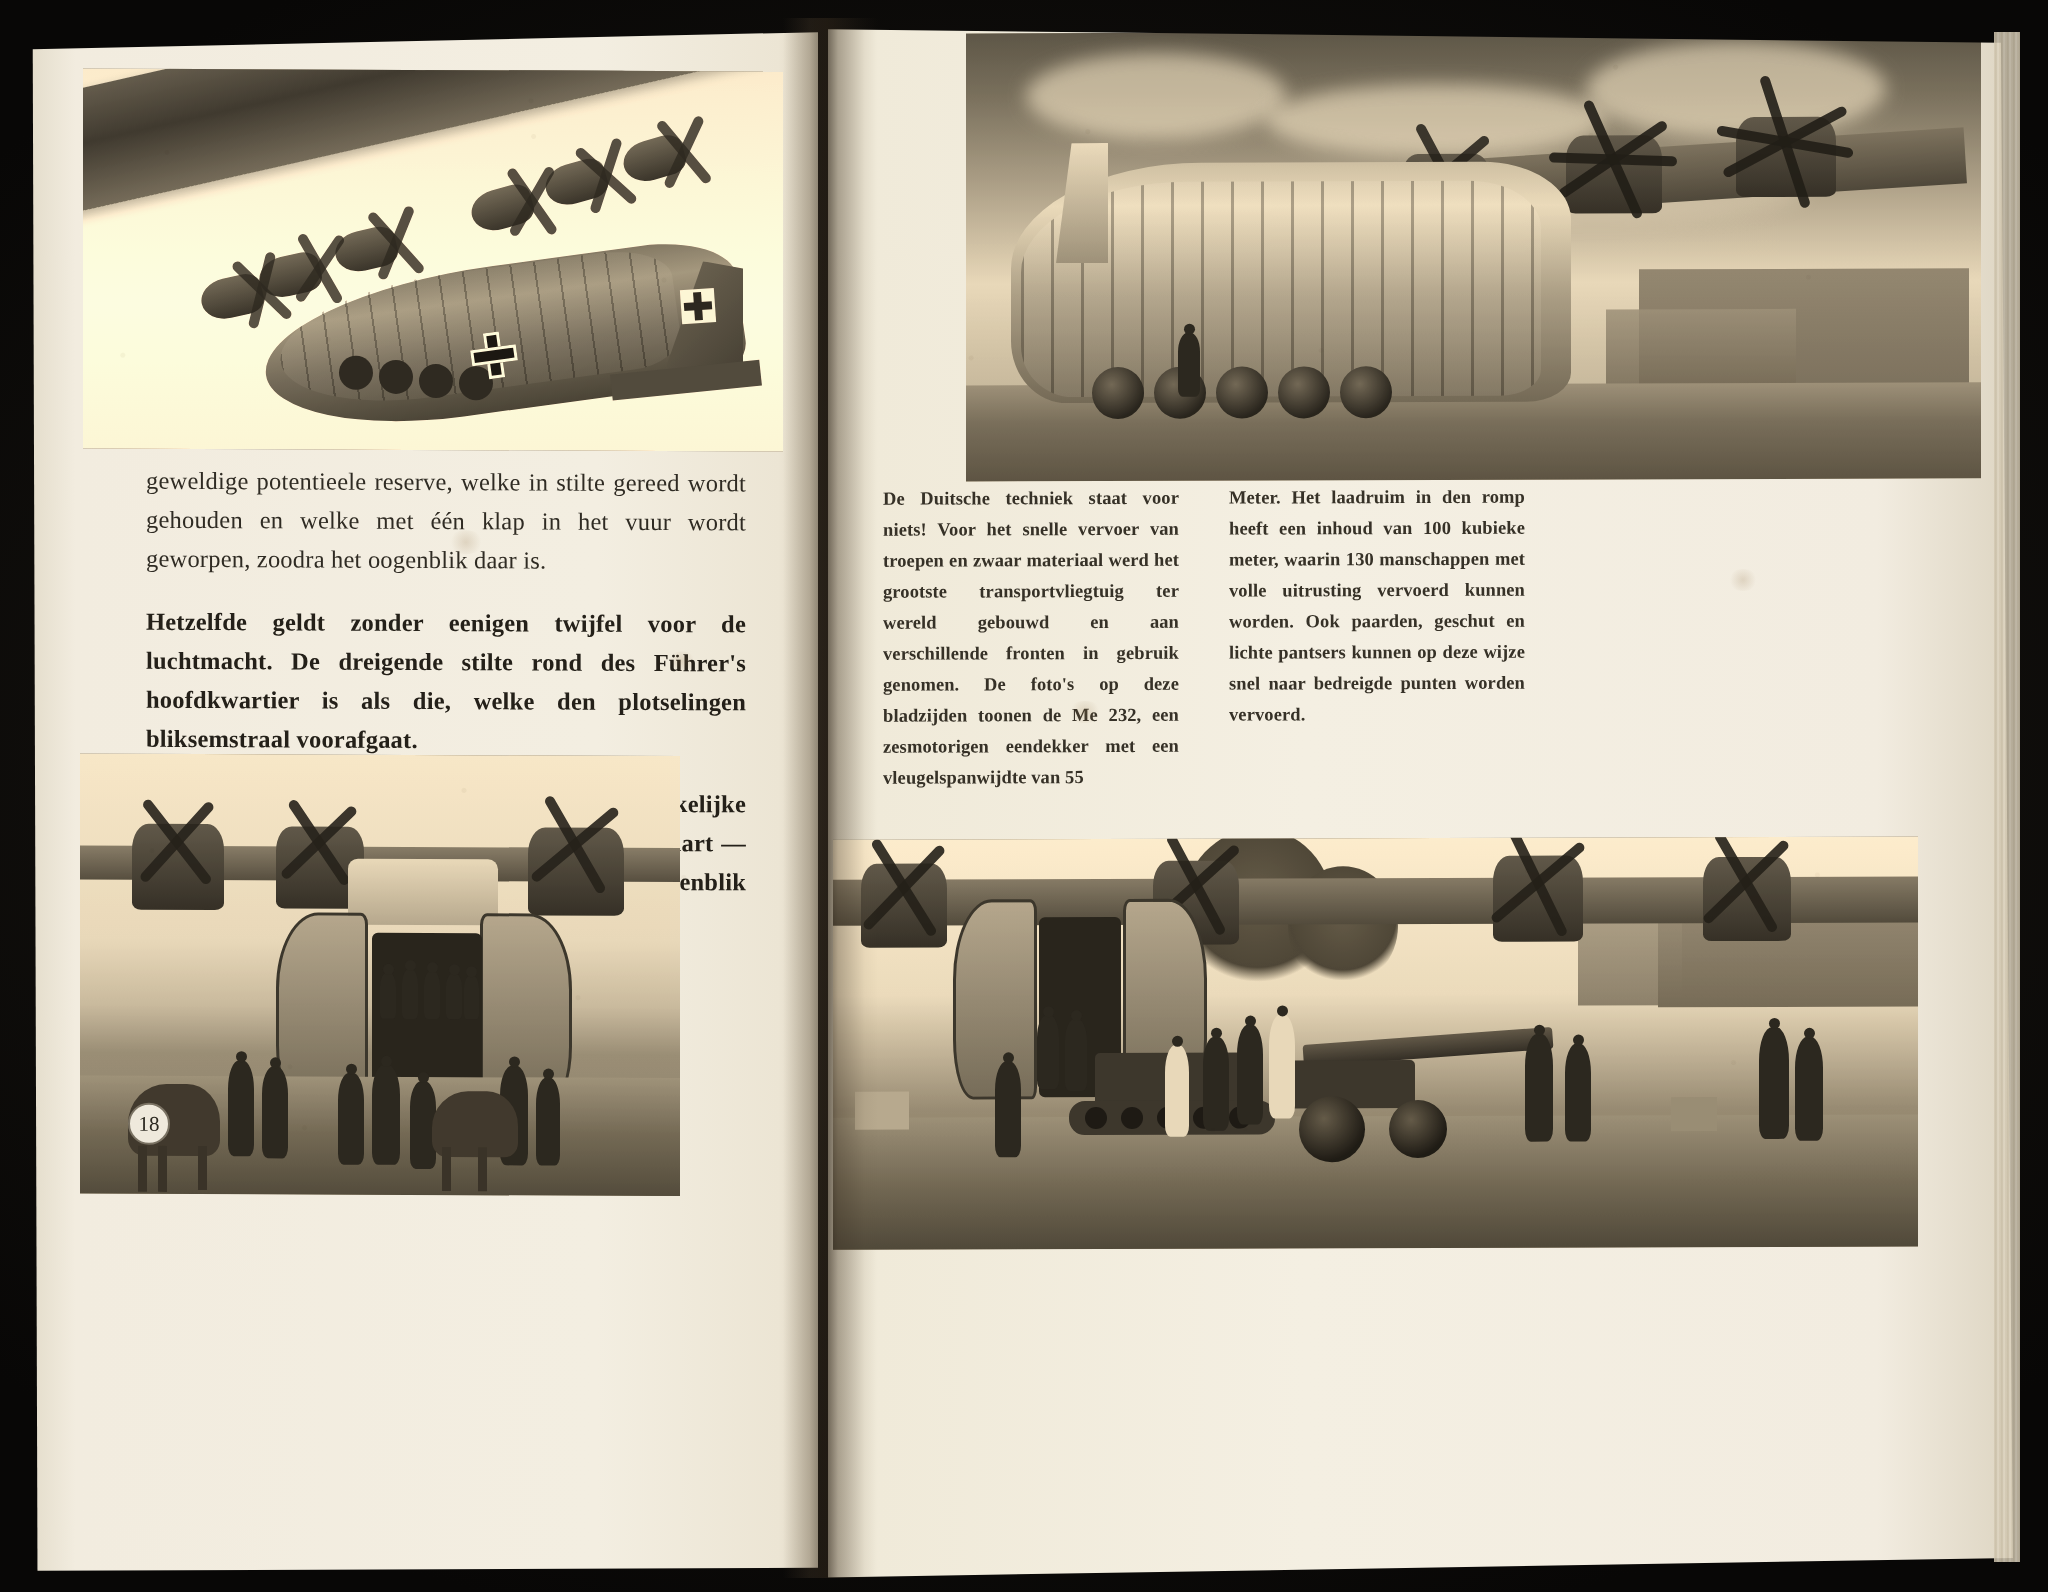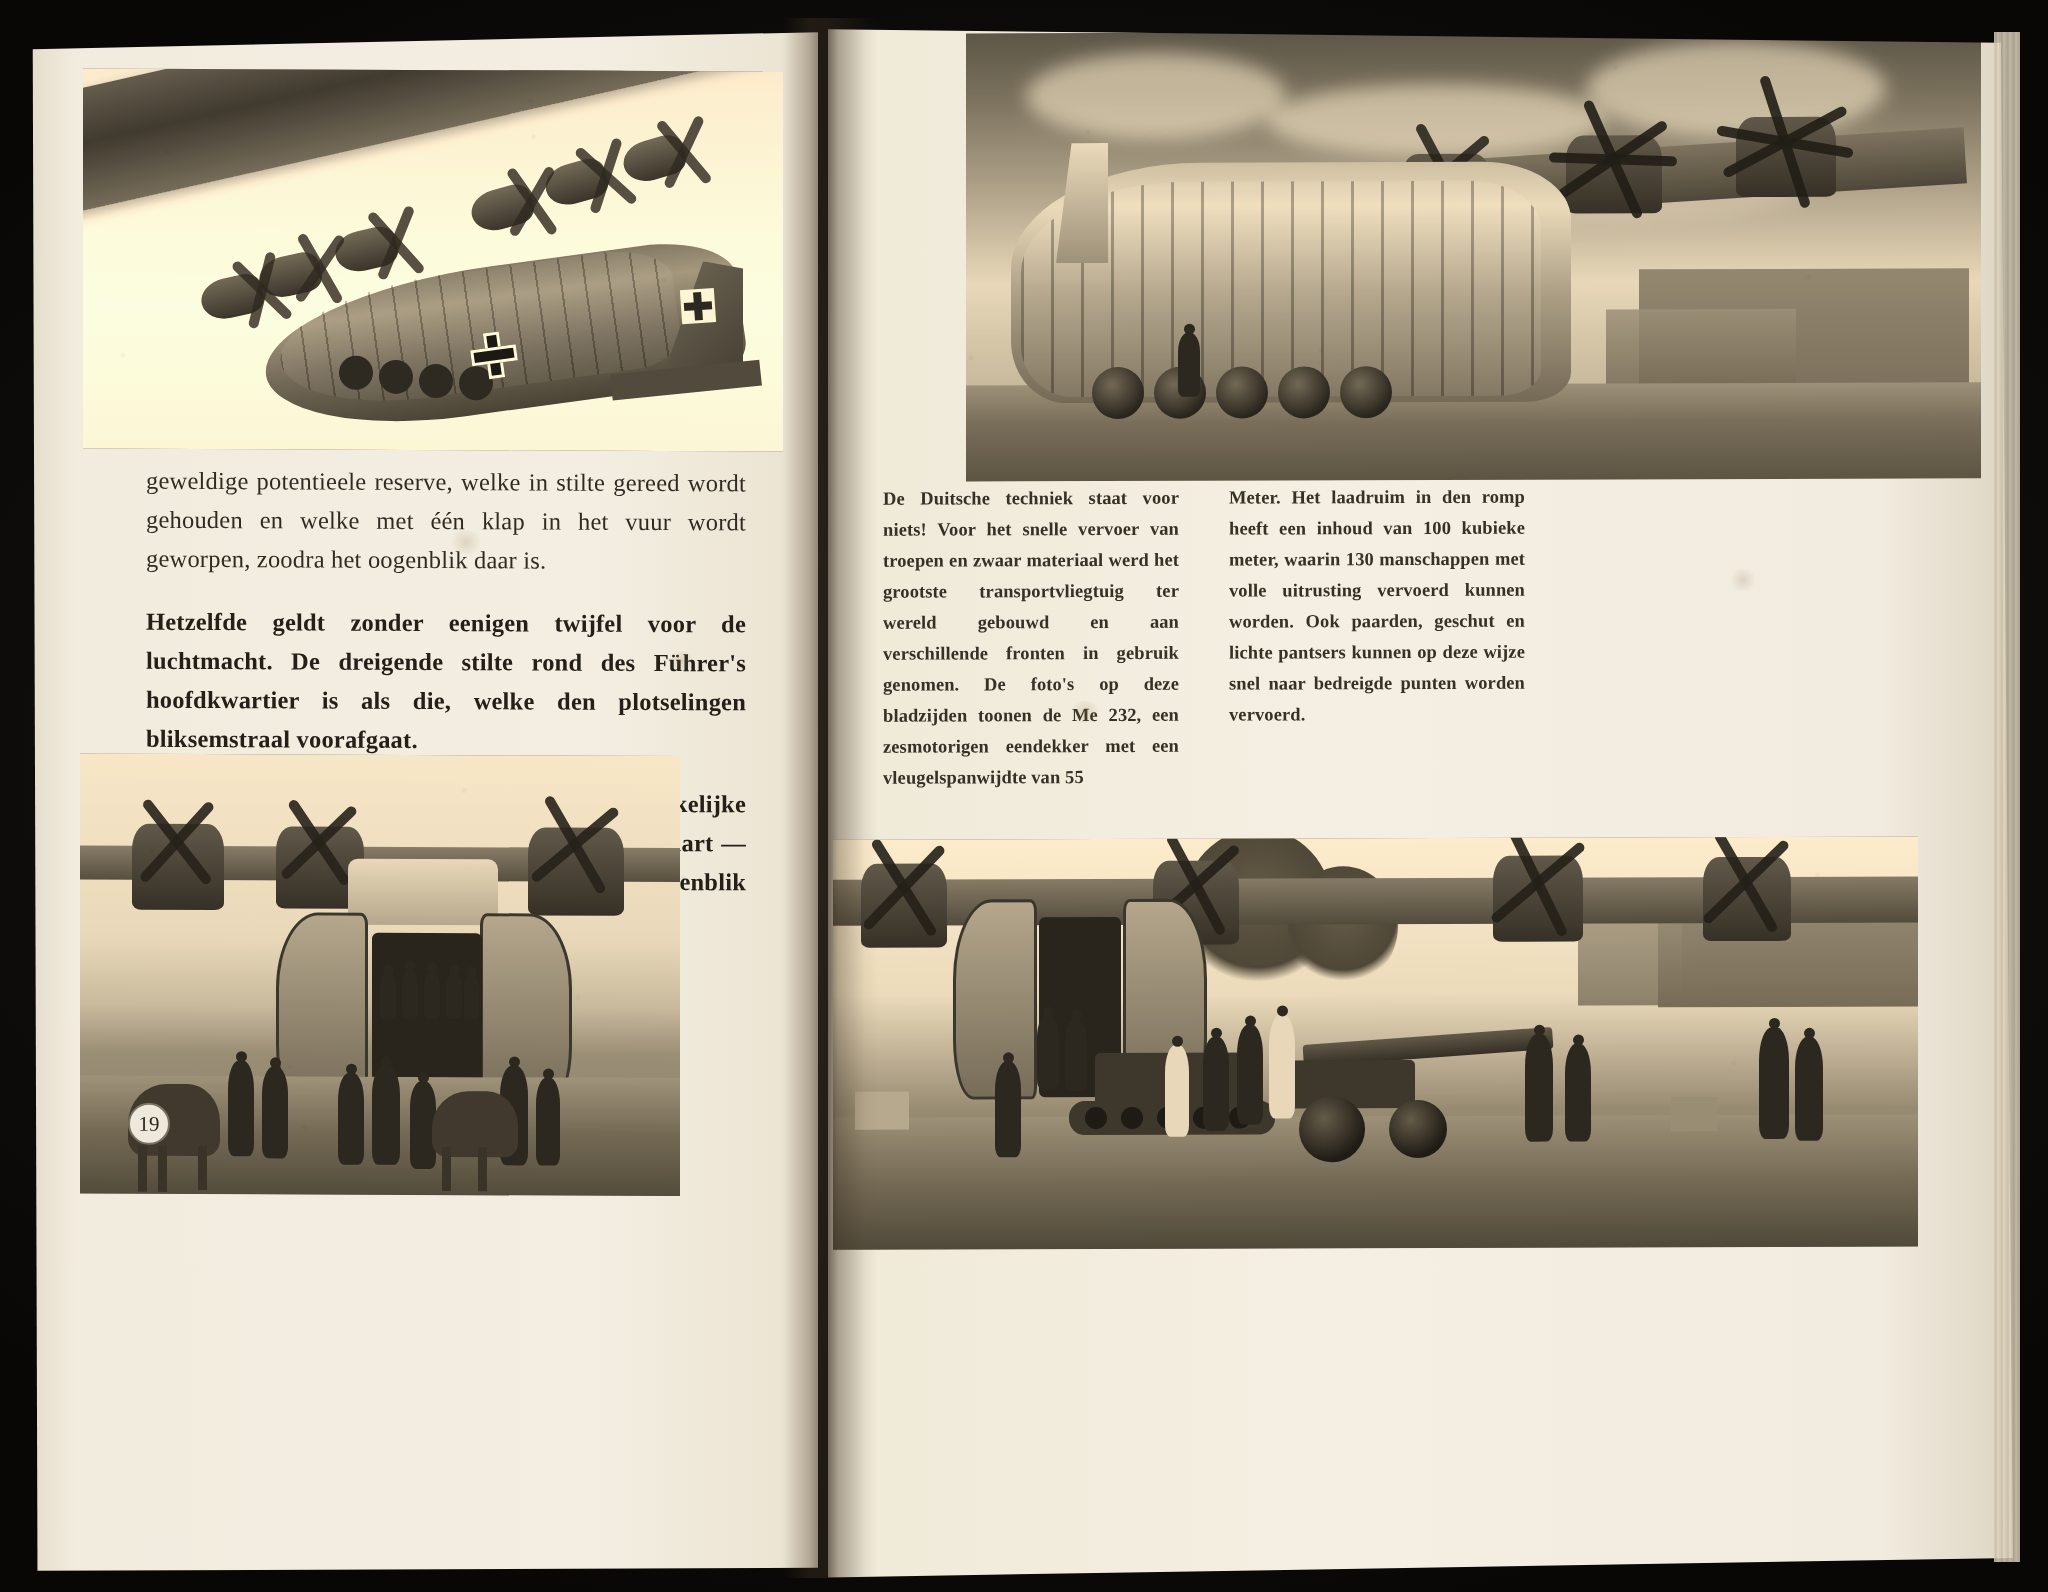--- a/index.html
+++ b/index.html
@@ -517,21 +517,21 @@
       <div style="position:absolute; left:78px; top:392px; width:9px; height:46px; background:#3a342b;"></div>
       <div style="position:absolute; left:118px; top:392px; width:9px; height:44px; background:#3a342b;"></div>
 
       <div class="horse" style="left:352px; top:336px; width:86px; height:66px;"></div>
       <div style="position:absolute; left:362px; top:392px; width:9px; height:44px; background:#3a342b;"></div>
       <div style="position:absolute; left:398px; top:392px; width:9px; height:44px; background:#3a342b;"></div>
 
       <div class="grain"></div>
     </div>
 
-    <div class="page-number" id="pagenum-18">19</div>
+    <div class="page-number" id="pagenum-18">18</div>
 
     <div class="spot" style="left:420px; top:520px; width:36px; height:24px;"></div>
     <div class="spot" style="left:640px; top:640px; width:28px; height:20px;"></div>
     <div class="grain"></div>
   </div>
 
   <div class="page" id="page-right">
 
     <div class="photo" id="photo-ground">
       <div class="sky"></div>

